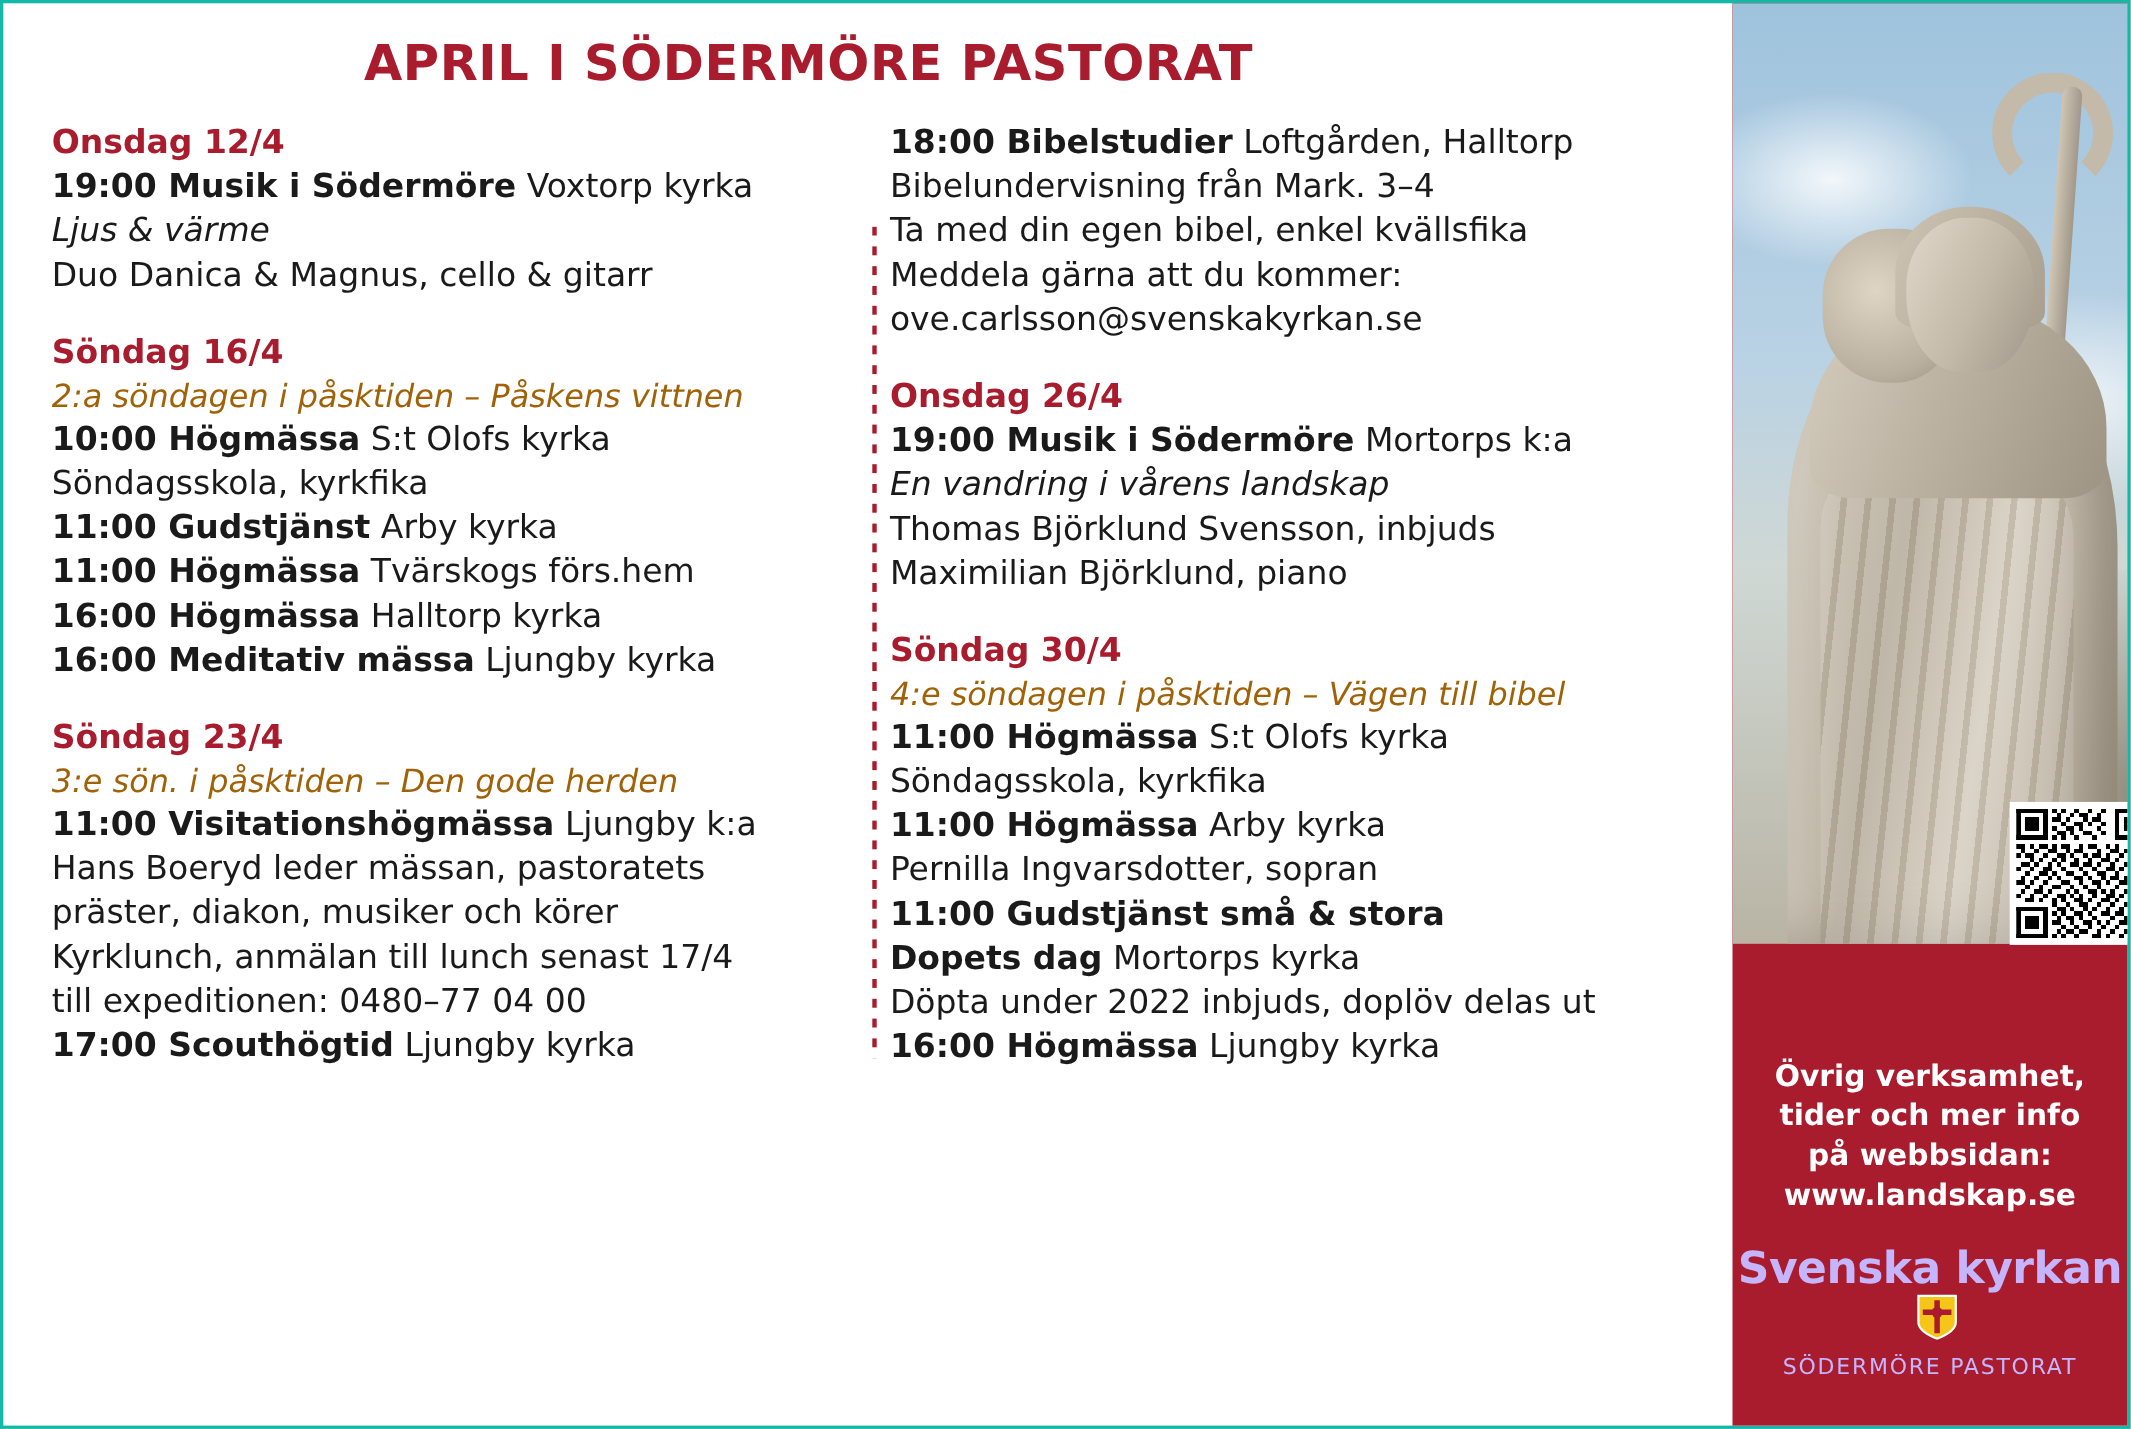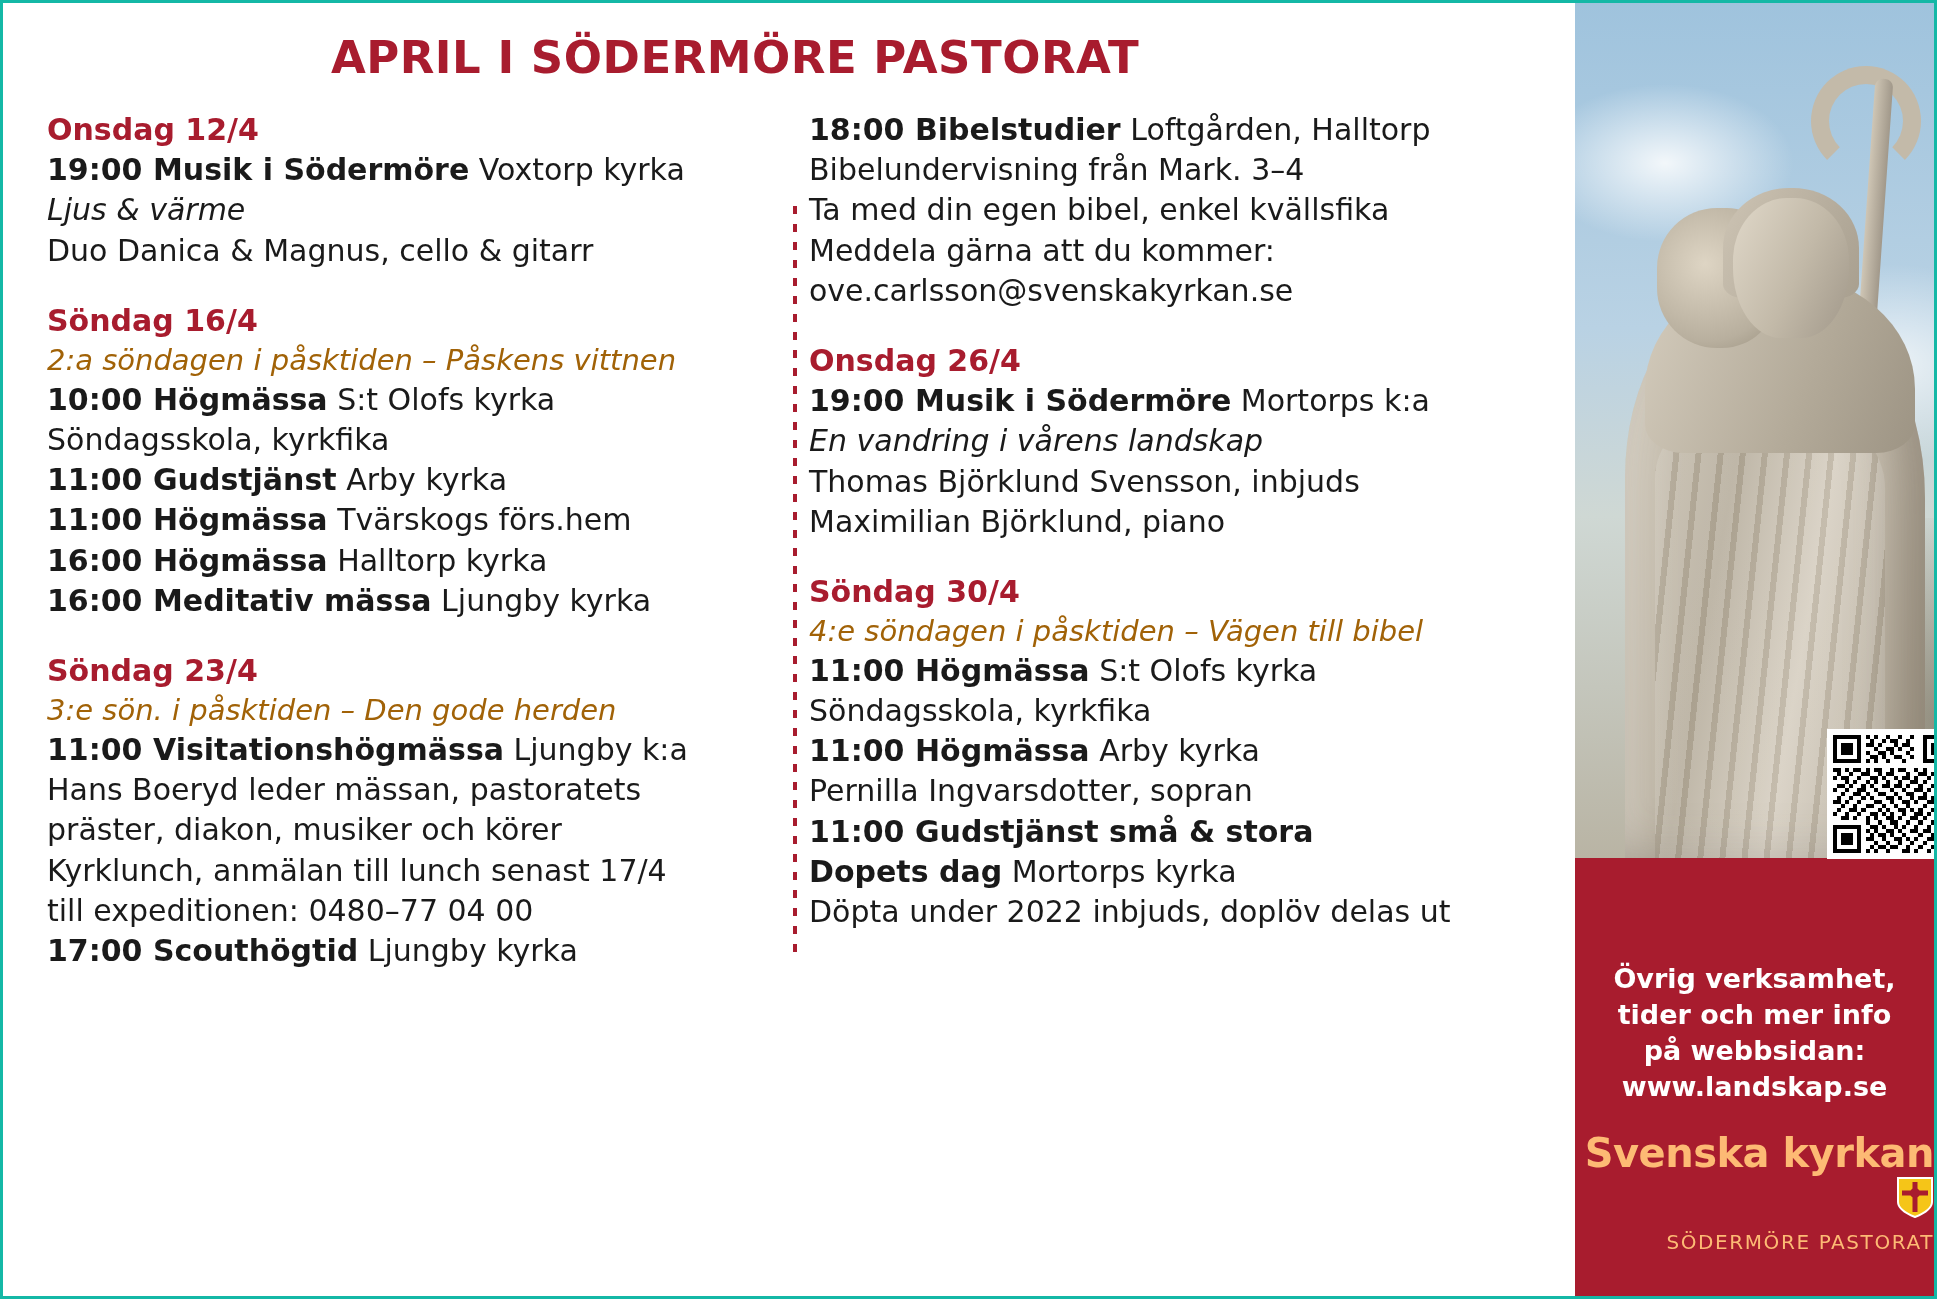--- a/index.html
+++ b/index.html
@@ -173,22 +173,22 @@
     top: 958px;
     color: #ffffff;
     font-weight: bold;
     font-size: 27px;
     line-height: 1.33;
     text-align: center;
   }
   .logo {
     position: absolute;
     left: 0; right: 0; bottom: 42px;
-    text-align: right;
-    color: #fdba74;
+    text-align: center;
+    color: #c4b5fd;
   }
   .logo-main {
     font-size: 40px;
     font-weight: bold;
     letter-spacing: -0.5px;
     display: inline-block;
     vertical-align: middle;
   }
   .logo-shield {
     display: inline-block;
@@ -265,20 +265,21 @@
         <div class="block">
           <div class="date">Söndag 30/4</div>
           <div class="subtitle">4:e söndagen i påsktiden – Vägen till bibel</div>
           <div class="line"><b>11:00 Högmässa</b><span> S:t Olofs kyrka</span></div>
           <div class="line">Söndagsskola, kyrkfika</div>
           <div class="line"><b>11:00 Högmässa</b><span> Arby kyrka</span></div>
           <div class="line">Pernilla Ingvarsdotter, sopran</div>
           <div class="line"><b>11:00 Gudstjänst små &amp; stora</b></div>
           <div class="line"><b>Dopets dag</b><span> Mortorps kyrka</span></div>
           <div class="line">Döpta under 2022 inbjuds, doplöv delas ut</div>
+          <div class="line"><b>16:00 Högmässa</b><span> Ljungby kyrka</span></div>
         </div>
       </div>
     </div>
   </div>
 
   <div class="sidebar">
     <div class="photo">
       <div class="sky-cloud"></div>
       <div class="sky-cloud2"></div>
       <div class="tree"></div>

